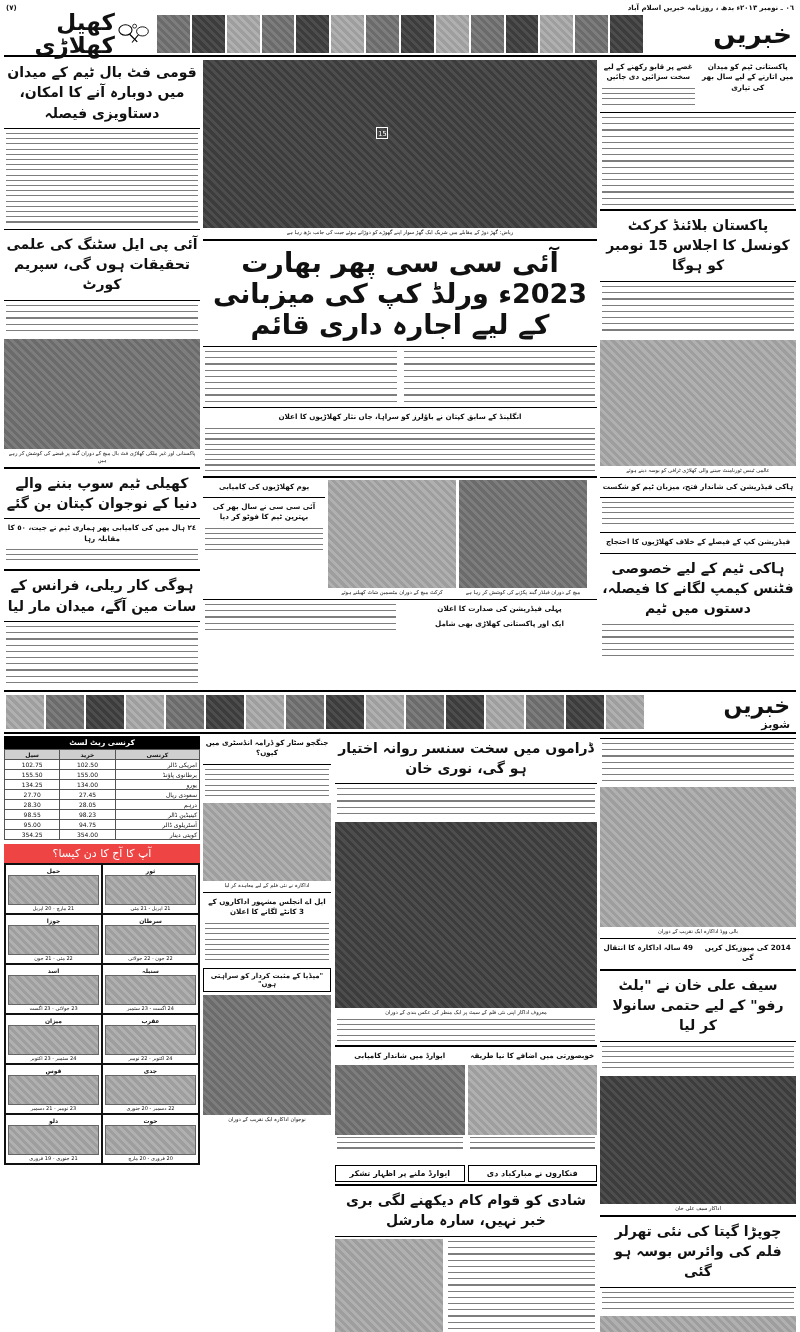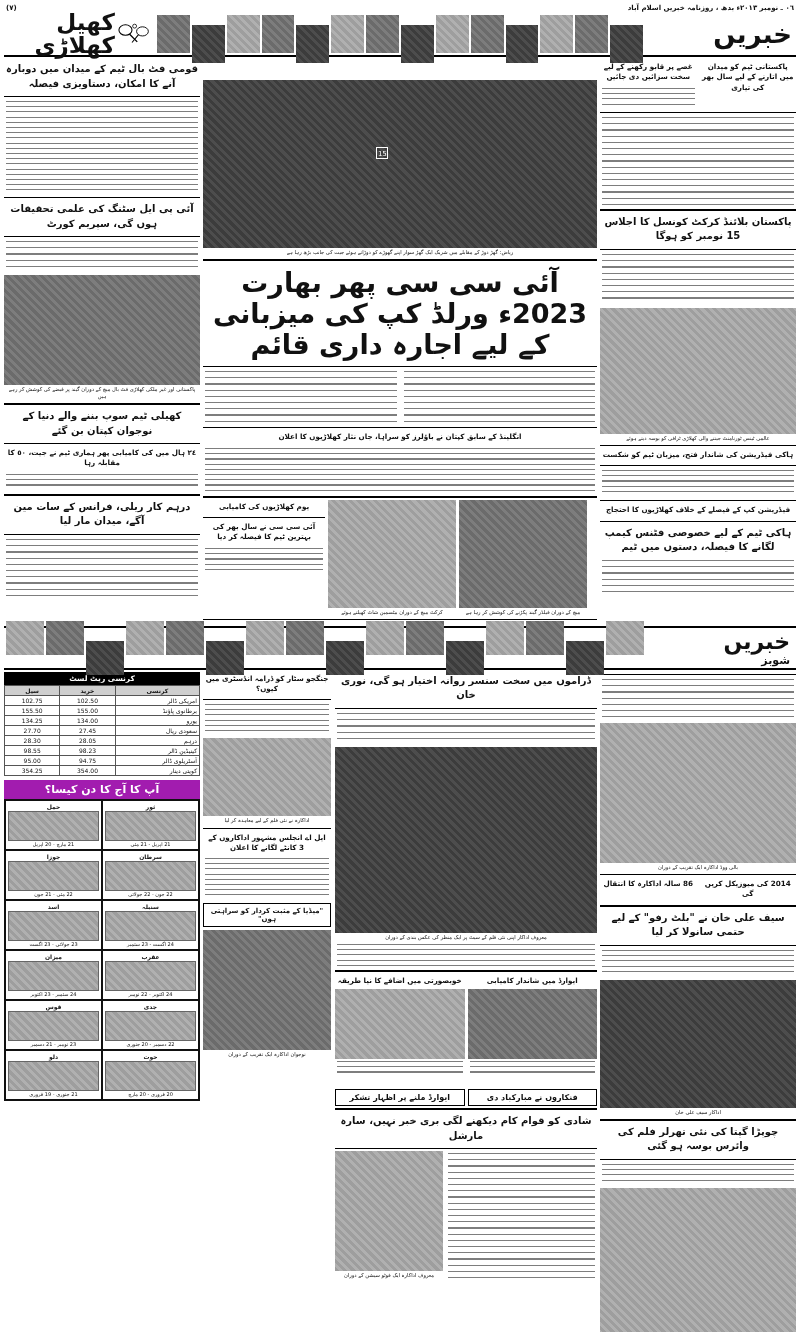--- a/index.html
+++ b/index.html
@@ -17,21 +17,21 @@
     background:
       repeating-linear-gradient(45deg,#6b6b6b 0 3px,#7d7d7d 3px 6px),
       linear-gradient(#9a9a9a,#5e5e5e);
     position:relative; overflow:hidden;
   }
   .ph.light { background:
       repeating-linear-gradient(45deg,#9e9e9e 0 3px,#b0b0b0 3px 6px),
       linear-gradient(#c8c8c8,#888); }
   .ph.dark { background:
       repeating-linear-gradient(45deg,#3c3c3c 0 3px,#4d4d4d 3px 6px),
-      linear-gradient(#5a5a5a,#222); margin-top: 20px; }
+      linear-gradient(#5a5a5a,#222); }
   .cap {
     font-size:5.2px; line-height:1.35; padding:1px 2px; text-align:center;
     direction:rtl;
   }
 
   
   .lines { position:relative; }
   .lines::after{
     content:""; position:absolute; inset:2px;
     background:repeating-linear-gradient(180deg,
@@ -63,21 +63,21 @@
   
   .cols { display:flex; gap:3px; margin-top:3px; }
   .colL { width:196px; }
   .colM { width:394px; }
   .colR { width:196px; }
 
   .hl { 
     direction:rtl; text-align:center; font-weight:bold; font-size:9px;
     line-height:1.45; padding:2px 2px 3px;
   }
-  .hl.sm { font-size:10px; }
+  .hl.sm { font-size:14px; }
   .hl.xs { font-size:7.2px; }
   .sep { border-top:1px solid #000; margin:2px 0; }
   .sep.th { border-top:2px solid #000; }
 
   .bigtitle {
     direction:rtl; text-align:center; font-weight:bold;
     font-size:27px; line-height:1.15; letter-spacing:-1px;
     padding:4px 2px;
   }
 
@@ -94,22 +94,22 @@
   .sb-logo { width:150px; text-align:right; padding-right:6px; }
   .sb-logo .w { font-size:22px; font-weight:bold; direction:rtl; }
 
   
   table.rates { width:100%; border-collapse:collapse; font-size:6px; }
   table.rates th, table.rates td { border:1px solid #555; padding:1px 2px; text-align:center; }
   table.rates th { background:#cfcfcf; font-weight:bold; direction:rtl; }
   table.rates td.cur { direction:rtl; text-align:right; }
 
   
-  .horo-head { background:#a21caf; color:#fff; text-align:center; direction:rtl;
-               font-weight:bold; font-size:11px; padding:3px; }
+  .horo-head { background:#ef4444; color:#fff; text-align:center; direction:rtl;
+               font-weight:normal; font-size:11px; padding:3px; }
   .horo-grid { display:grid; grid-template-columns:1fr 1fr; gap:2px; padding:2px;
                background:#111; }
   .horo-cell { background:#fff; padding:2px; display:flex; flex-direction:column; align-items:center; }
   .horo-cell .sign { direction:rtl; font-size:6px; font-weight:bold; }
   .horo-cell .art { width:100%; height:30px; margin-top:1px; border:1px solid #666; }
   .horo-cell .dates { font-size:5px; direction:rtl; }
   .adbox { border:1px solid #000; text-align:center; direction:rtl;
            font-size:8px; font-weight:bold; padding:3px; }
 </style>
 </head>
@@ -169,21 +169,21 @@
         <span style="visibility:hidden">نئی دہلی: بھارتی عدالت عظمیٰ نے آئی پی ایل میں مبینہ سٹے بازی کے معاملے کی تحقیقات کا حکم دیتے ہوئے کہا ہے کہ رپورٹ جلد پیش کی جائے۔</span>
       </div>
       <div class="ph" style="height:110px;margin-top:2px"></div>
       <div class="cap">پاکستانی اور غیر ملکی کھلاڑی فٹ بال میچ کے دوران گیند پر قبضے کی کوشش کر رہے ہیں</div>
       <div class="sep th"></div>
       <div class="hl sm">کھیلی ٹیم سوپ بننے والے دنیا کے نوجوان کپتان بن گئے</div>
       <div class="sep"></div>
       <div class="hl xs">٢٤ ہال میں کی کامیابی پھر ہماری ٹیم نے جیت، ٥٠ کا مقابلہ رہا</div>
       <div class="lines" style="height:20px"></div>
       <div class="sep th"></div>
-      <div class="hl sm">درہم کار ریلی، فرانس کے سات مین آگے، میدان مار لیا</div>
+      <div class="hl sm">ہوگی کار ریلی، فرانس کے سات مین آگے، میدان مار لیا</div>
       <div class="sep"></div>
       <div class="lines sp6" style="height:62px">
         <span style="visibility:hidden">پیرس: ورلڈ کار ریلی کے مرحلے میں فرانسیسی ڈرائیوروں نے میدان مار لیا اور اپنے حریفوں کو پیچھے چھوڑتے ہوئے پہلی پوزیشن حاصل کر لی۔</span>
       </div>
     </div>
 
     <div class="colM">
       <div class="ph dark" style="height:168px">
         <div style="position:absolute;left:44%;top:40%;width:12px;height:12px;border:1px solid #fff;color:#fff;font-size:7px;text-align:center;line-height:12px;">15</div>
       </div>
@@ -204,33 +204,40 @@
         <div style="flex:1">
           <div class="hl xs">انگلینڈ کے سابق کپتان نے باؤلرز کو سراہا، جاں نثار کھلاڑیوں کا اعلان</div>
           <div class="lines" style="height:48px"></div>
         </div>
       </div>
       <div class="sep th"></div>
       <div style="display:flex;gap:3px;margin-top:2px;">
         <div style="width:122px;">
           <div class="hl xs">یوم کھلاڑیوں کی کامیابی</div>
           <div class="sep"></div>
-          <div class="hl xs">آئی سی سی نے سال بھر کی بہترین ٹیم کا فیصلہ کر دیا</div>
+          <div class="hl xs">آئی سی سی نے سال بھر کی بہترین ٹیم کا فوٹو کر دیا</div>
           <div class="lines" style="height:30px"></div>
         </div>
         <div style="width:128px;">
           <div class="ph light" style="height:108px"></div>
           <div class="cap">کرکٹ میچ کے دوران بیٹسمین شاٹ کھیلتے ہوئے</div>
         </div>
         <div style="width:128px;">
           <div class="ph" style="height:108px"></div>
           <div class="cap">میچ کے دوران فیلڈر گیند پکڑنے کی کوشش کر رہا ہے</div>
         </div>
       </div>
       <div class="sep"></div>
+      <div style="display:flex;gap:4px">
+        <div style="flex:1" class="lines sp6"></div>
+        <div style="flex:1">
+          <div class="hl xs">پہلی فیڈریشن کی صدارت کا اعلان</div>
+          <div class="hl xs">ایک اور پاکستانی کھلاڑی بھی شامل</div>
+        </div>
+      </div>
     </div>
 
     <div class="colR">
       <div style="display:flex;gap:3px">
         <div style="flex:1">
           <div class="hl xs">غصے پر قابو رکھنے کے لیے سخت سزائیں دی جائیں</div>
           <div class="lines" style="height:24px"></div>
         </div>
         <div style="flex:1">
           <div class="hl xs">پاکستانی ٹیم کو میدان میں اتارنے کے لیے سال بھر کی تیاری</div>
@@ -437,31 +444,31 @@
           <span style="visibility:hidden">کراچی: سینئر فنکار نے کہا ہے کہ ڈراموں میں غیر ضروری مناظر پر پابندی ہونی چاہیے اور معاشرتی اقدار کا خیال رکھا جائے۔</span>
         </div>
         <div class="ph dark" style="height:186px;margin-top:2px"></div>
         <div class="cap">معروف اداکار اپنی نئی فلم کے سیٹ پر ایک منظر کی عکس بندی کے دوران</div>
         <div class="lines" style="height:26px">
           <span style="visibility:hidden">اداکار نے بتایا کہ ان کی نئی فلم 2011ء میں ریلیز ہوئی تھی اور اسے شائقین نے بے حد پسند کیا۔</span>
         </div>
         <div class="sep th"></div>
         <div style="display:flex;gap:3px;margin-top:2px">
           <div style="flex:1">
+            <div class="hl xs">ایوارڈ میں شاندار کامیابی</div>
+            <div class="ph" style="height:70px"></div>
+            <div class="lines" style="height:18px">
+              <span style="visibility:hidden">2007ء سے اب تک اداکارہ نے متعدد ایوارڈ اپنے نام کیے ہیں۔</span>
+            </div>
+          </div>
+          <div style="flex:1">
             <div class="hl xs">خوبصورتی میں اضافے کا نیا طریقہ</div>
             <div class="ph light" style="height:70px"></div>
             <div class="lines" style="height:18px">
               <span style="visibility:hidden">اداکارہ نے اپنی نئی فلم کی شوٹنگ مکمل کر لی ہے۔</span>
-            </div>
-          </div>
-          <div style="flex:1">
-            <div class="hl xs">ایوارڈ میں شاندار کامیابی</div>
-            <div class="ph" style="height:70px"></div>
-            <div class="lines" style="height:18px">
-              <span style="visibility:hidden">2007ء سے اب تک اداکارہ نے متعدد ایوارڈ اپنے نام کیے ہیں۔</span>
             </div>
           </div>
         </div>
         <div style="display:flex;gap:3px;margin-top:12px">
           <div style="flex:1" class="adbox">ایوارڈ ملنے پر اظہار تشکر</div>
           <div style="flex:1" class="adbox">فنکاروں نے مبارکباد دی</div>
         </div>
         <div class="sep th"></div>
         <div class="hl sm">شادی کو قوام کام دیکھنے لگی بری خبر نہیں، سارہ مارشل</div>
         <div class="sep"></div>
@@ -479,21 +486,21 @@
 
     <div class="colR">
       <div class="sep"></div>
       <div class="lines sp6" style="height:44px">
         <span style="visibility:hidden">ممبئی: اداکارہ کترینہ کیف نے اپنی پرتعیش گاڑی فروخت کر دی ہے، ذرائع کے مطابق گاڑی انہیں تحفے میں ملی تھی۔</span>
       </div>
       <div class="ph light" style="height:140px;margin-top:2px"></div>
       <div class="cap">بالی ووڈ اداکارہ ایک تقریب کے دوران</div>
       <div class="sep"></div>
       <div style="display:flex;gap:3px">
-        <div style="flex:1" class="hl xs">86 سالہ اداکارہ کا انتقال</div>
+        <div style="flex:1" class="hl xs">49 سالہ اداکارہ کا انتقال</div>
         <div style="flex:1" class="hl xs">2014 کی میوزیکل کریں گی</div>
       </div>
       <div class="sep th"></div>
       <div class="hl sm">سیف علی خان نے "بلٹ رفو" کے لیے حتمی سانولا کر لیا</div>
       <div class="sep"></div>
       <div class="lines" style="height:30px">
         <span style="visibility:hidden">ممبئی: اداکار سیف علی خان نے اپنی نئی فلم کے لیے تیاری مکمل کر لی ہے، فلم آئندہ سال ریلیز ہوگی۔</span>
       </div>
       <div class="ph dark" style="height:128px;margin-top:2px"></div>
       <div class="cap">اداکار سیف علی خان</div>

